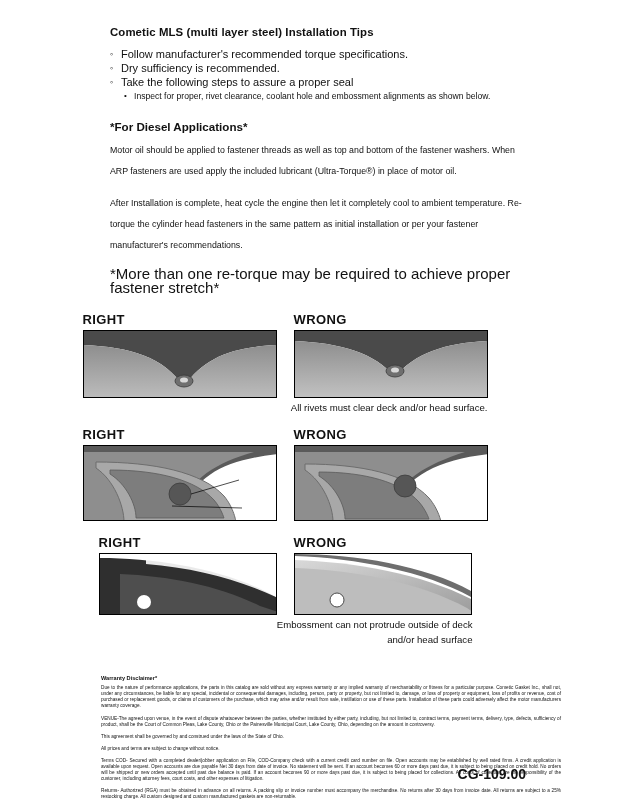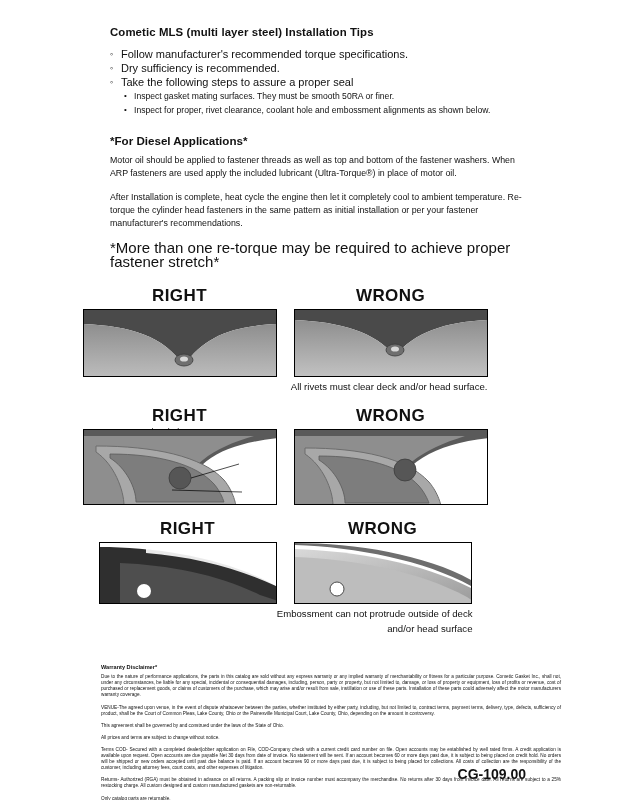--- a/index.html
+++ b/index.html
@@ -66,21 +66,21 @@
   }
   ul.sub > li::before {
     content: "\2022";
     position: absolute;
     left: 0;
     top: -0.5px;
     font-size: 8px;
   }
   p.para {
     font-size: 8.8px;
-    line-height: 13px;
+    line-height: 21px;
     margin: 0 0 11px 66px;
     max-width: 470px;
   }
   p.note {
     font-size: 15px;
     line-height: 13.6px;
     margin: 0 0 0 66px;
   }
 
   
@@ -91,22 +91,21 @@
     display: flex;
     justify-content: center;
     gap: 17px;
     position: relative;
   }
   .fig-col {
     width: 194px;
   }
   .fig-col.narrow { width: 178px; }
   .fig-label {
-    text-align: center;
-    font-size: 17px;
+    font-size: 13px;
     font-weight: bold;
     letter-spacing: 0.4px;
     margin-bottom: 3px;
   }
   .fig-box {
     width: 100%;
     height: 68px;
     border: 1px solid #000;
     box-sizing: border-box;
     overflow: hidden;
@@ -171,21 +170,20 @@
 <div class="page">
 
   <h1 class="title">Cometic MLS (multi layer steel) Installation Tips</h1>
 
   <ul class="bullets">
     <li>Follow manufacturer's recommended torque specifications.</li>
     <li>Dry sufficiency is recommended.</li>
     <li>Take the following steps to assure a proper seal</li>
   </ul>
   <ul class="sub" style="margin-left:66px;">
-    <li>Inspect gasket mating surfaces.  They must be smooth 50RA or finer.</li>
     <li>Inspect for proper, rivet clearance, coolant hole and embossment alignments as shown below.</li>
   </ul>
 
   <h2 class="subhead">*For Diesel Applications*</h2>
 
   <p class="para">Motor oil should be applied to fastener threads as well as top and bottom of the fastener washers. When ARP fasteners are used apply the included lubricant (Ultra-Torque®) in place of motor oil.</p>
   <p class="para">After Installation is complete, heat cycle the engine then let it completely cool to ambient temperature. Re-torque the cylinder head fasteners in the same pattern as initial installation or per your fastener manufacturer's recommendations.</p>
   <p class="note">*More than one re-torque may be required to achieve proper fastener stretch*</p>
 
   <div class="figures">

